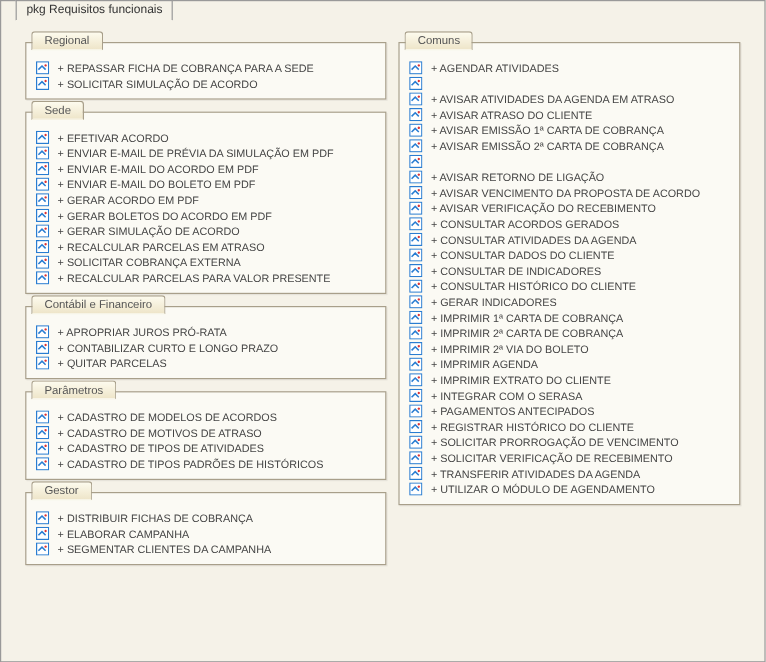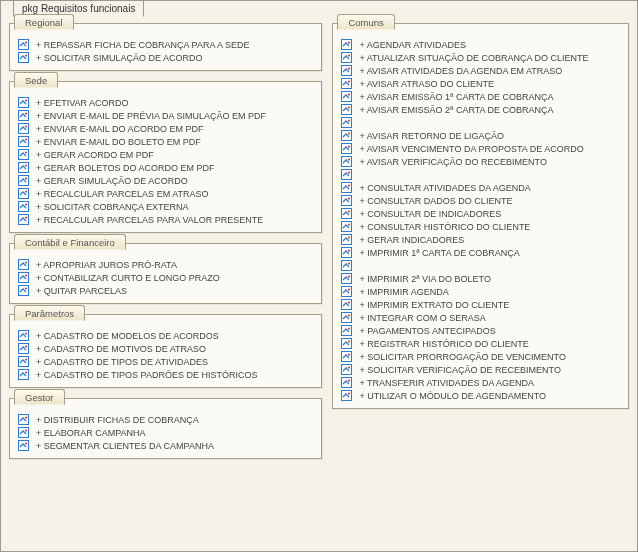--- a/index.html
+++ b/index.html
@@ -1,16 +1,16 @@
 <!DOCTYPE html>
 <html><head>
 <meta charset="utf-8">
 <style>
   body{margin:0;padding:0;font-family:Tahoma,Verdana,Arial,sans-serif;background:#f5f4ee;}
-  .canvas{box-sizing:border-box;width:638px;height:552px;background:#f5f2e8;border:1px solid #999;padding:8px;position:relative;}
+  .canvas{box-sizing:border-box;width:638px;height:552px;background:#f5f2e8;border:1px solid #999;padding:20px;position:relative;}
   .pkg-tab{position:absolute;top:-1px;left:12px;background:#f5f2e8;border:1px solid #999;border-bottom:1px solid #f5f2e8;padding:2px 8px;font-size:10px;color:#333;}
   .cols{display:flex;gap:10px;margin-top:14px;}
   .col{display:flex;flex-direction:column;gap:10px;}
   .col-left{width:316px;}
   .col-right{width:299px;}
   .group{border:1px solid #a89f8a;background:#fbfaf4;position:relative;padding:14px 8px 6px 8px;box-shadow:1px 1px 0 rgba(0,0,0,.06);}
   .group-tab{position:absolute;top:-10px;left:4px;height:14px;padding:0 10px;display:flex;align-items:center;font-size:9.5px;color:#555;
     border:1px solid #a89f8a;border-bottom:1px solid #f6f2e2;
     background:linear-gradient(#fdfbee,#eee5c9);
     border-top-left-radius:3px;border-top-right-radius:3px;}
@@ -249,21 +249,20 @@
                 <path class="dot" d="M8 2.5 a1 1 0 1 0 0.001 0 z"></path>
               </svg>
               <span class="item-text">+ AGENDAR ATIVIDADES</span>
             </div>
             <div class="item">
               <svg class="icon" viewBox="0 0 11 11">
                 <rect x="0.5" y="0.5" width="10" height="10"></rect>
                 <path class="arrow" d="M2 7 L5 4 L8 7"></path>
                 <path class="dot" d="M8 2.5 a1 1 0 1 0 0.001 0 z"></path>
               </svg>
-              <span class="item-text">+ ATUALIZAR SITUAÇÃO DE COBRANÇA DO CLIENTE</span>
             </div>
             <div class="item">
               <svg class="icon" viewBox="0 0 11 11">
                 <rect x="0.5" y="0.5" width="10" height="10"></rect>
                 <path class="arrow" d="M2 7 L5 4 L8 7"></path>
                 <path class="dot" d="M8 2.5 a1 1 0 1 0 0.001 0 z"></path>
               </svg>
               <span class="item-text">+ AVISAR ATIVIDADES DA AGENDA EM ATRASO</span>
             </div>
             <div class="item">
@@ -320,20 +319,21 @@
                 <path class="dot" d="M8 2.5 a1 1 0 1 0 0.001 0 z"></path>
               </svg>
               <span class="item-text">+ AVISAR VERIFICAÇÃO DO RECEBIMENTO</span>
             </div>
             <div class="item">
               <svg class="icon" viewBox="0 0 11 11">
                 <rect x="0.5" y="0.5" width="10" height="10"></rect>
                 <path class="arrow" d="M2 7 L5 4 L8 7"></path>
                 <path class="dot" d="M8 2.5 a1 1 0 1 0 0.001 0 z"></path>
               </svg>
+              <span class="item-text">+ CONSULTAR ACORDOS GERADOS</span>
             </div>
             <div class="item">
               <svg class="icon" viewBox="0 0 11 11">
                 <rect x="0.5" y="0.5" width="10" height="10"></rect>
                 <path class="arrow" d="M2 7 L5 4 L8 7"></path>
                 <path class="dot" d="M8 2.5 a1 1 0 1 0 0.001 0 z"></path>
               </svg>
               <span class="item-text">+ CONSULTAR ATIVIDADES DA AGENDA</span>
             </div>
             <div class="item">
@@ -375,20 +375,21 @@
                 <path class="dot" d="M8 2.5 a1 1 0 1 0 0.001 0 z"></path>
               </svg>
               <span class="item-text">+ IMPRIMIR 1ª CARTA DE COBRANÇA</span>
             </div>
             <div class="item">
               <svg class="icon" viewBox="0 0 11 11">
                 <rect x="0.5" y="0.5" width="10" height="10"></rect>
                 <path class="arrow" d="M2 7 L5 4 L8 7"></path>
                 <path class="dot" d="M8 2.5 a1 1 0 1 0 0.001 0 z"></path>
               </svg>
+              <span class="item-text">+ IMPRIMIR 2ª CARTA DE COBRANÇA</span>
             </div>
             <div class="item">
               <svg class="icon" viewBox="0 0 11 11">
                 <rect x="0.5" y="0.5" width="10" height="10"></rect>
                 <path class="arrow" d="M2 7 L5 4 L8 7"></path>
                 <path class="dot" d="M8 2.5 a1 1 0 1 0 0.001 0 z"></path>
               </svg>
               <span class="item-text">+ IMPRIMIR 2ª VIA DO BOLETO</span>
             </div>
             <div class="item">

